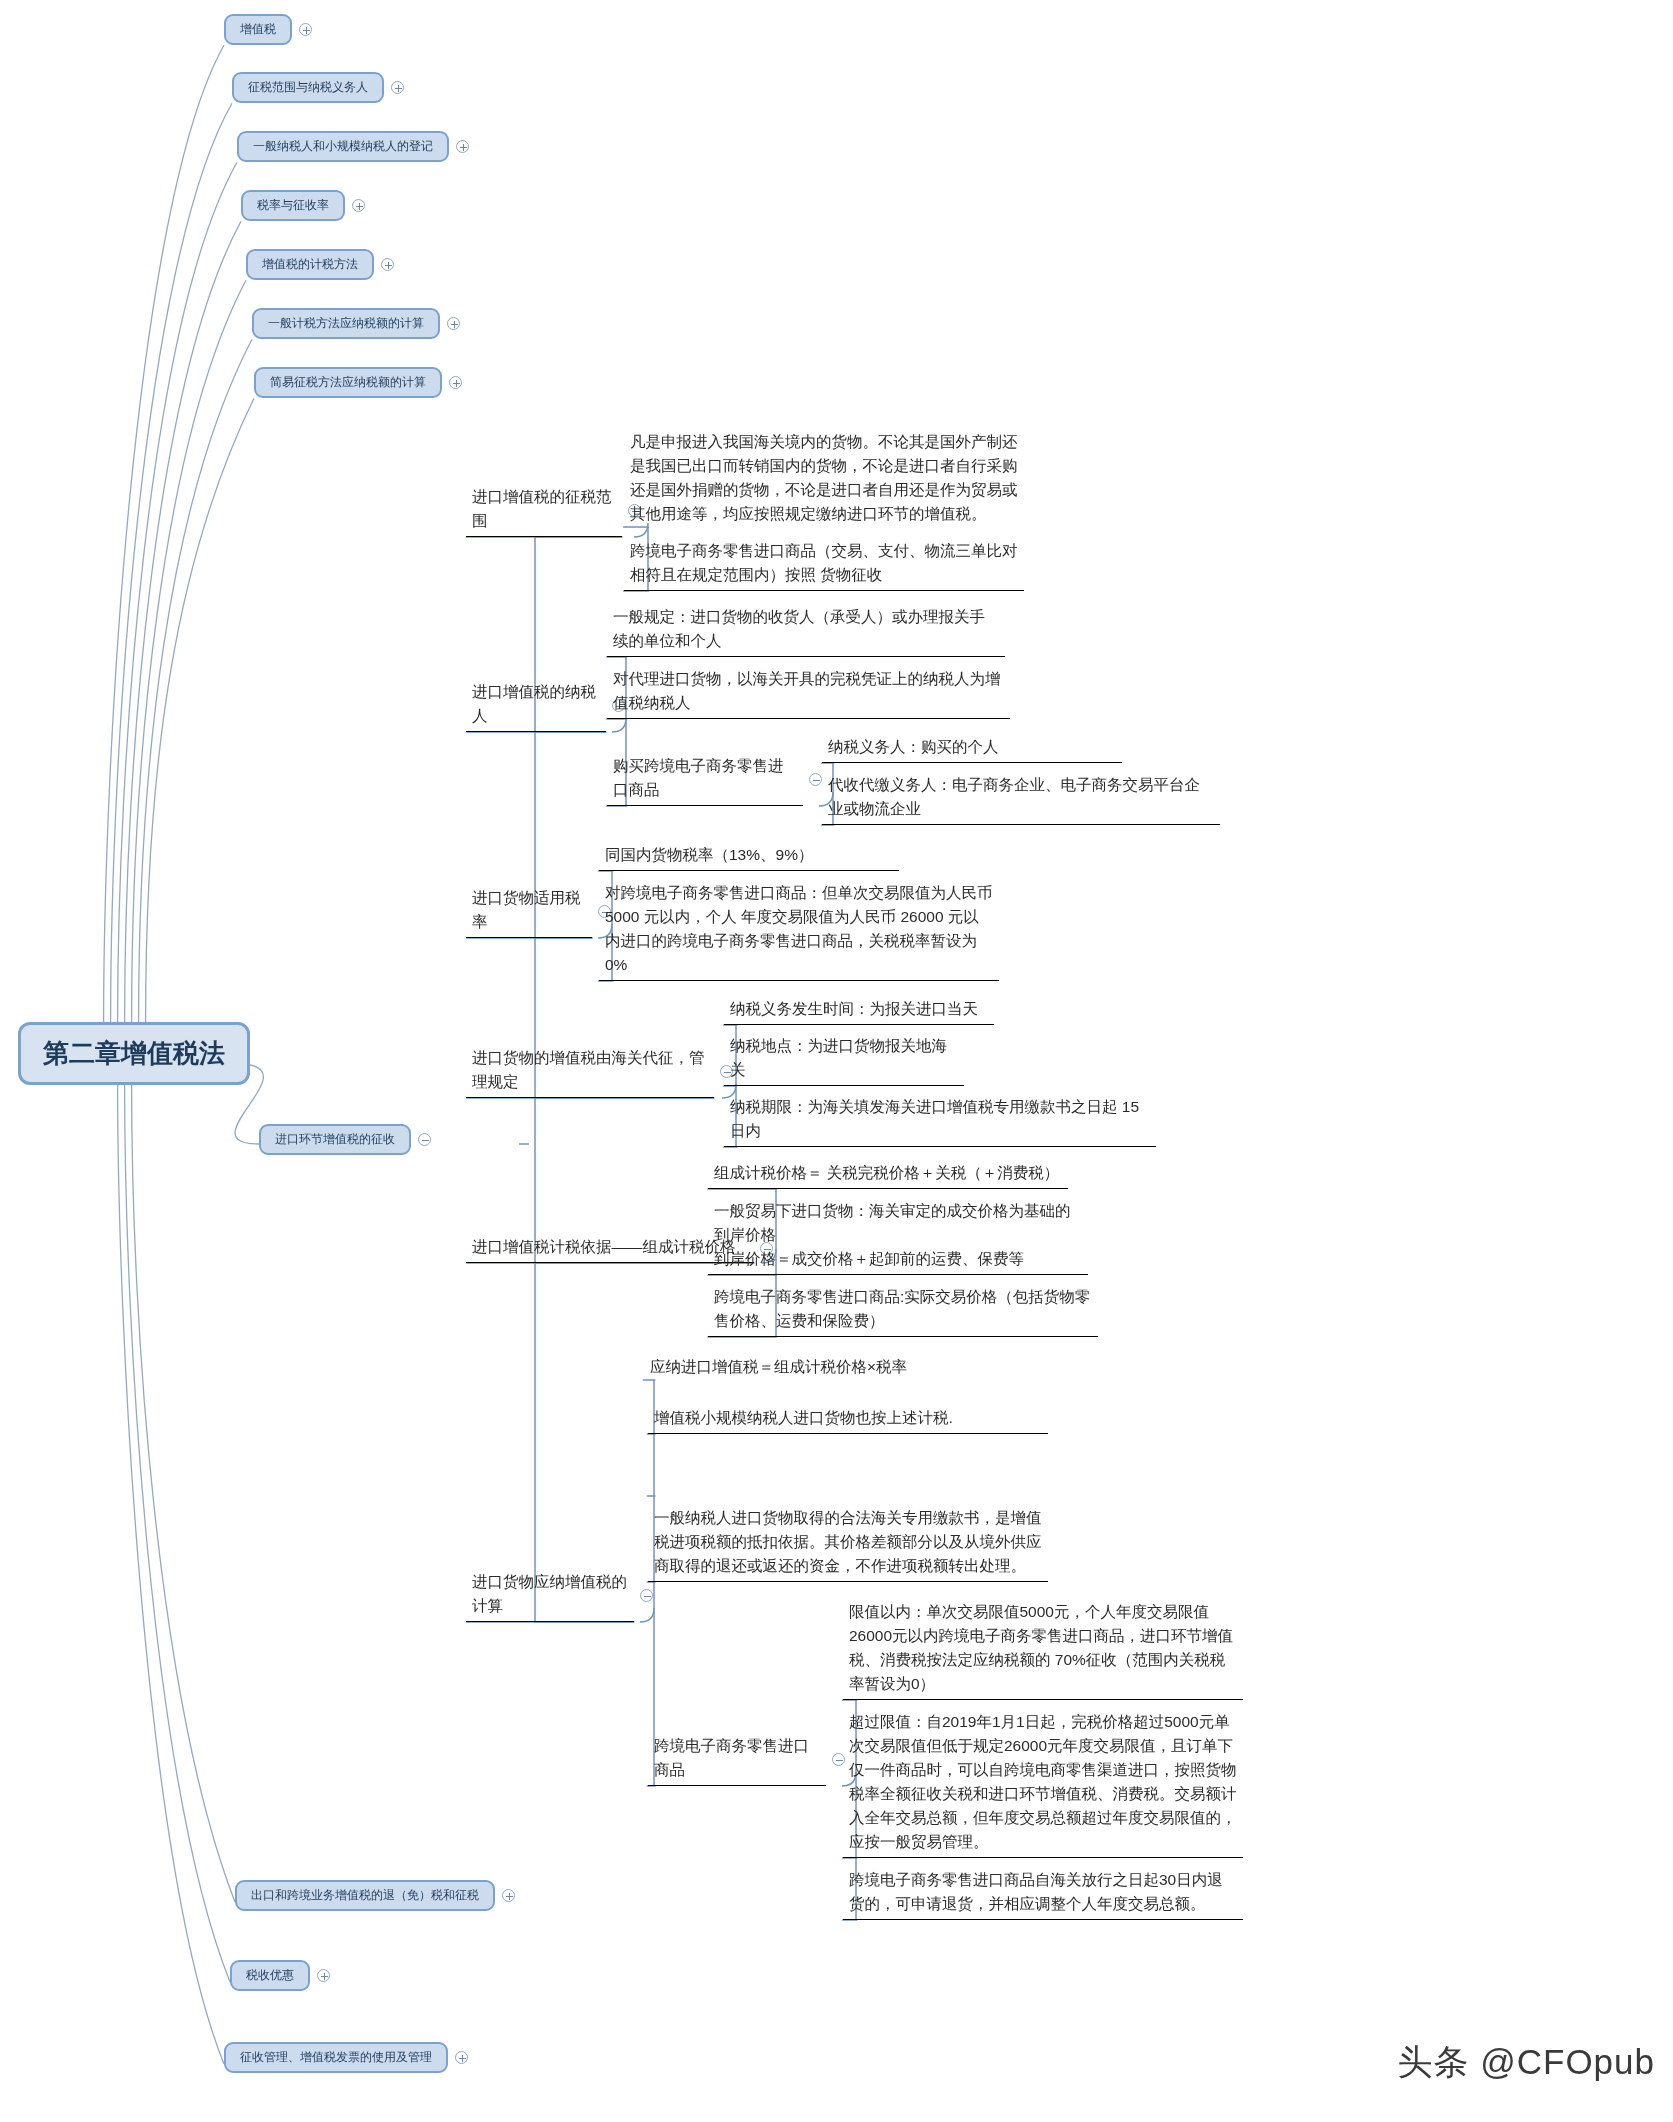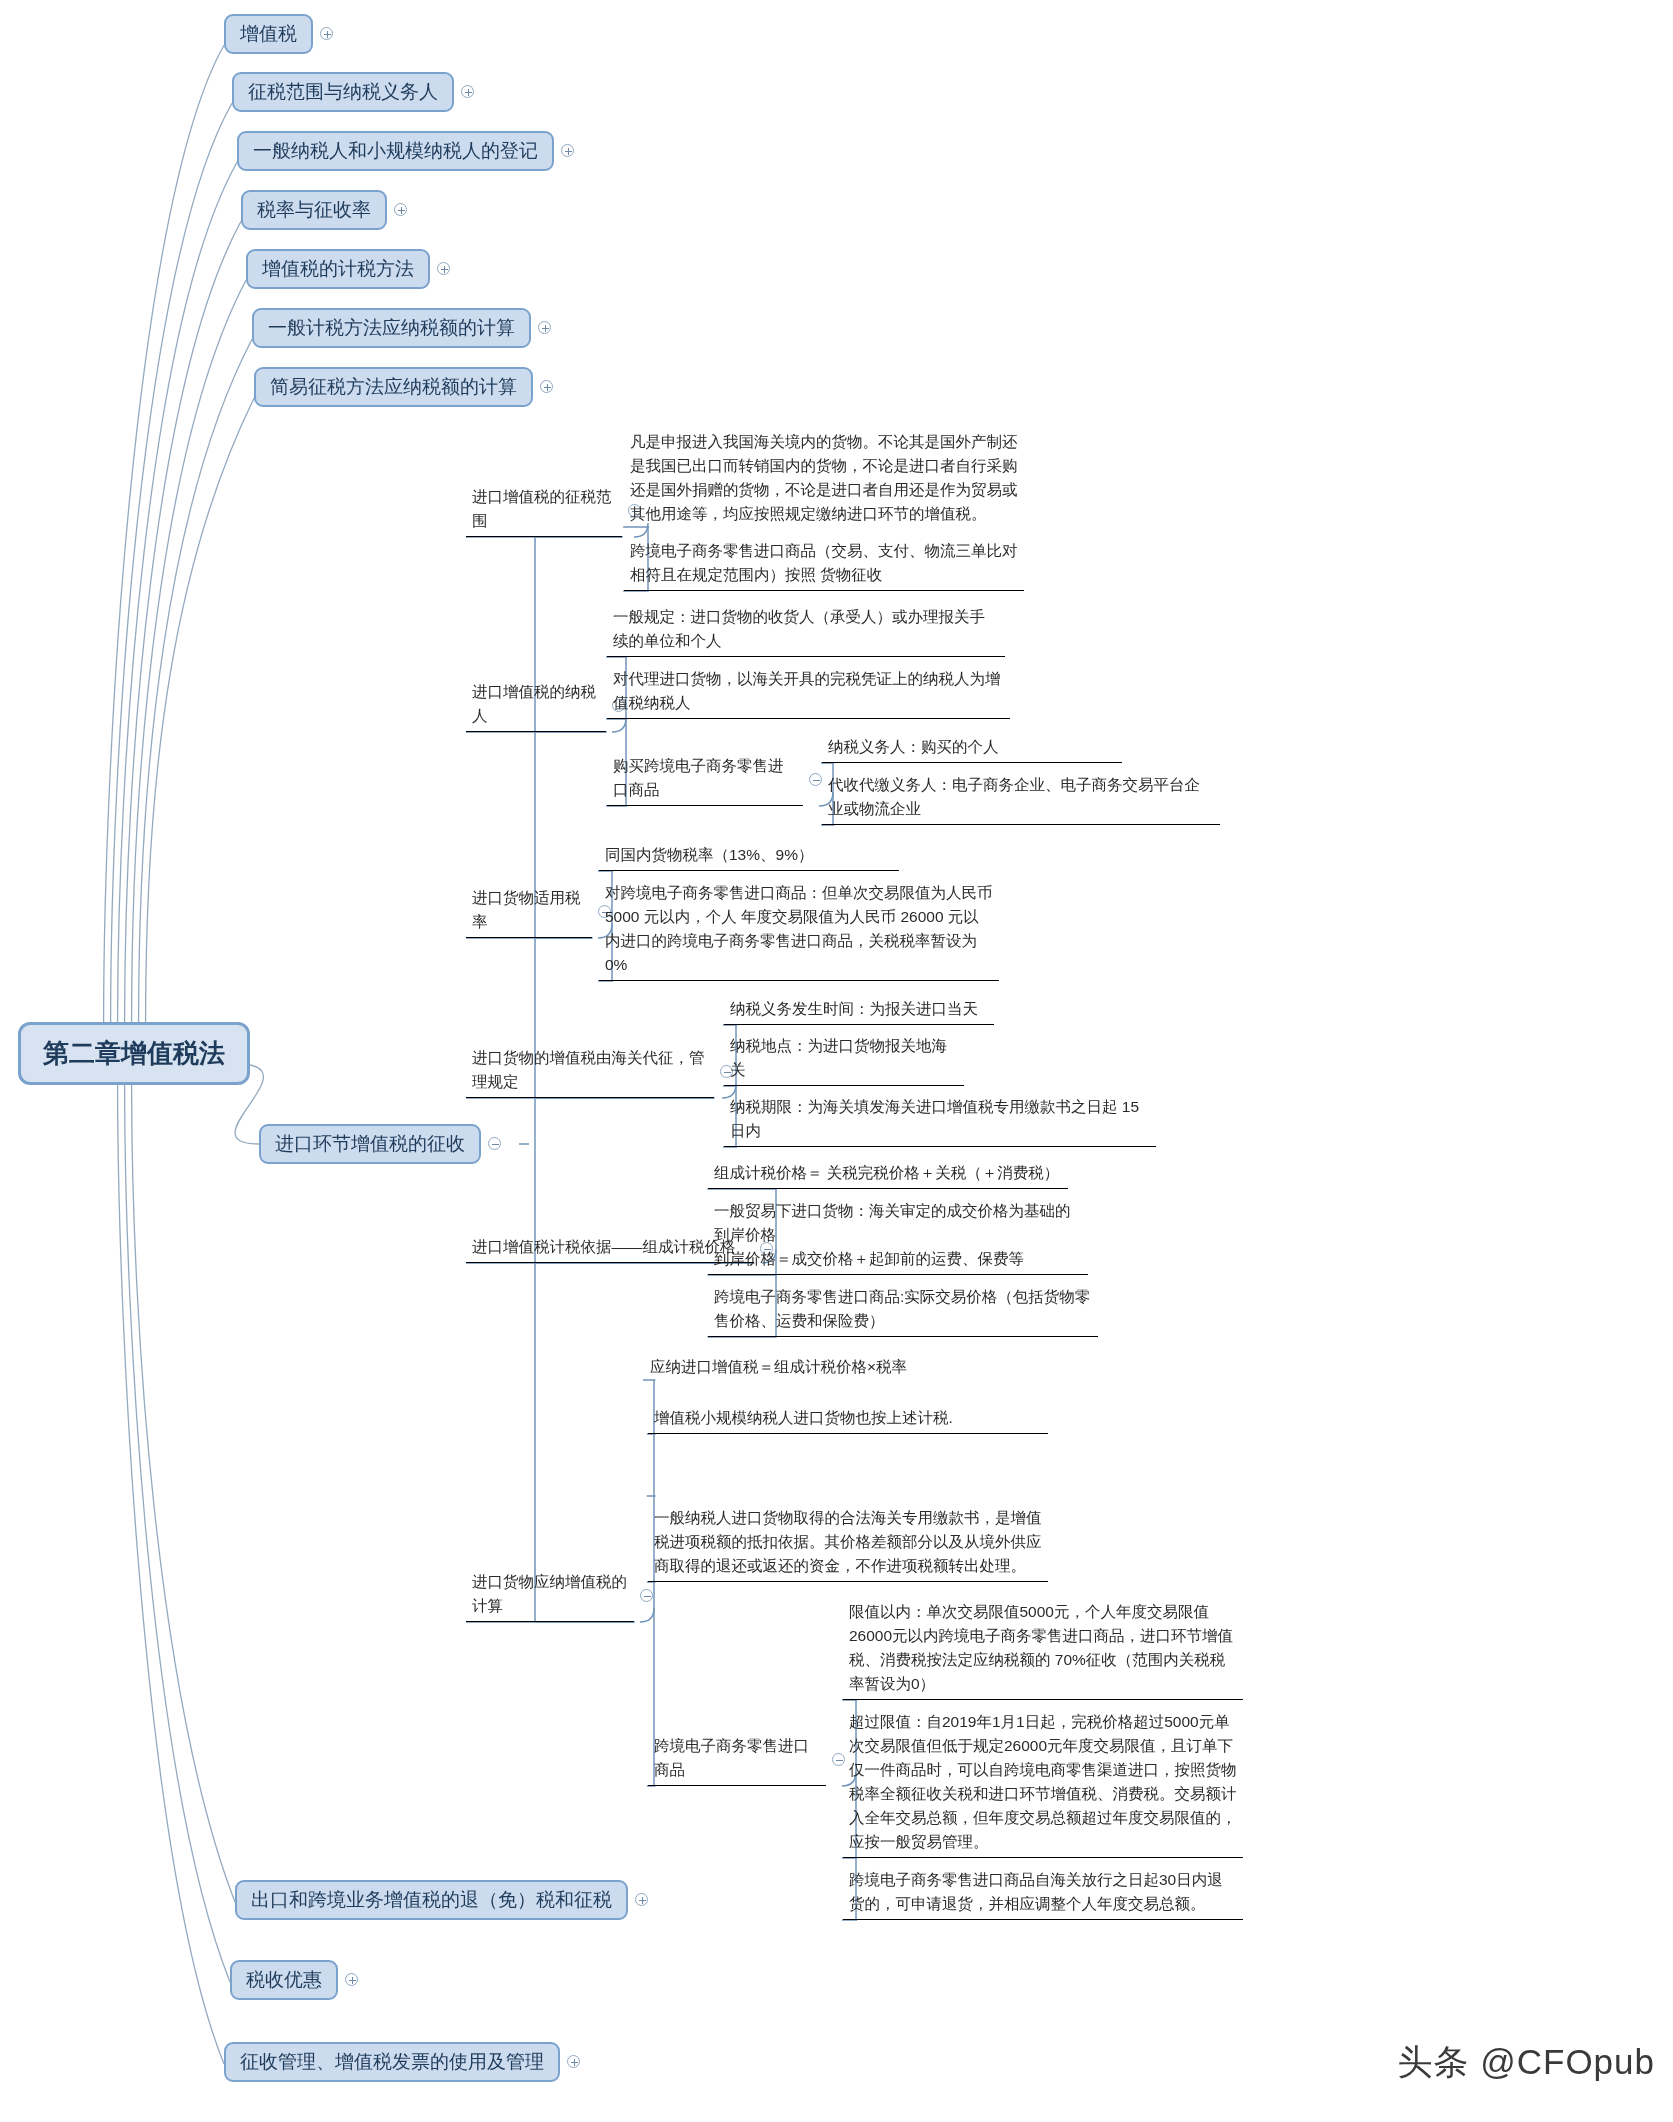--- a/index.html
+++ b/index.html
@@ -38,21 +38,21 @@
     white-space: nowrap;
   }
   .root-box {
     font-size: 26px;
     font-weight: bold;
     border-width: 3px;
     border-radius: 12px;
     background: #d7e3f0;
     padding: 12px 22px;
   }
-  .l1-box { font-size: 19px; }
+  .l1-box { font-size: 12px; }
 
   
   .uline {
     position: absolute;
     color: #2a2a2a;
     font-size: 15.5px;
     line-height: 1.55;
     border-bottom: 1px solid #000000;
     padding: 2px 6px 3px 6px;
   }

